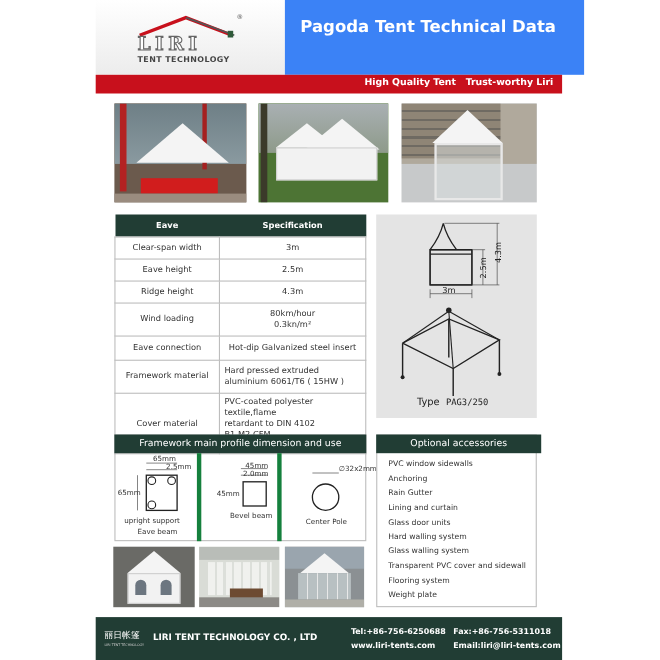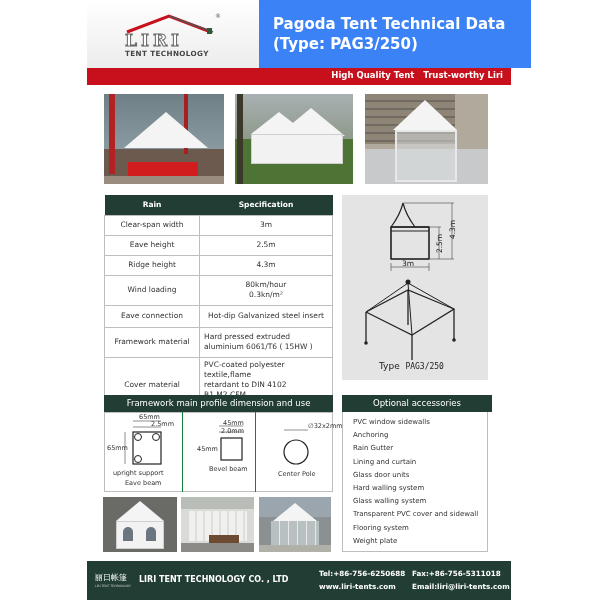--- a/index.html
+++ b/index.html
@@ -38,21 +38,21 @@
   .spec td.right.la { text-align: left; }
 
   
   .diagram { position: absolute; left: 255px; top: 195px; width: 146px; height: 185px; background: #e4e4e4; }
   .type-label { position: absolute; left: 37px; top: 166px; font-size: 9px; color: #222; white-space: pre; }
   .dim { position: absolute; font-size: 7.5px; color: #222; }
 
   
   .fw { position: absolute; left: 17px; top: 395px; width: 229px; height: 97px; border: 1px solid #bdbdbd; }
   .fw-hdr { position: absolute; left: -1px; top: -1px; width: 229px; height: 17px; background: #213d34; color: #fff; font-size: 8.5px; text-align: center; line-height: 17px; }
-  .fw-cell { position: absolute; top: 16px; height: 80px; border-right: 1px solid #15803d; }
+  .fw-cell { position: absolute; top: 16px; height: 80px; border-right: 4px solid #15803d; }
   .fw-label { position: absolute; font-size: 6.5px; color: #333; text-align: center; white-space: nowrap; }
 
   
   .acc { position: absolute; left: 255px; top: 395px; width: 146px; height: 157px; border: 1px solid #bdbdbd; }
   .acc-hdr { position: absolute; left: -1px; top: -1px; width: 150px; height: 17px; background: #213d34; color: #fff; font-size: 8.5px; text-align: center; line-height: 17px; }
   .acc-list { position: absolute; left: 10px; top: 20px; list-style: none; }
   .acc-list li { font-size: 7px; color: #333; height: 13.2px; line-height: 13.2px; white-space: nowrap; }
 
   
   .footer { position: absolute; left: 0; top: 561px; width: 424px; height: 39px; background: #213d34; }
@@ -73,21 +73,20 @@
         <rect x="84" y="16" width="5" height="30" fill="#2f5a3a"></rect>
       </svg>
       <span class="logo-word">LIRI</span>
       <span class="logo-reg">®</span>
       <span class="logo-sub">TENT TECHNOLOGY</span>
     </div>
   </div>
   <div class="hdr-right">
     <div class="hdr-title">
       <div>Pagoda Tent Technical Data</div>
-      <div>(Type: PAG3/250)</div>
     </div>
   </div>
   <div class="red-band">
     <span>High Quality Tent   Trust-worthy Liri</span>
   </div>
 
   <div class="photo" style="left:17px;top:94px;width:120px;height:90px;background:#6b5a4d;">
     <div class="sky" style="top:0;height:55px;background:linear-gradient(#6e7f86,#8a9aa0);"></div>
     <div style="position:absolute;left:5px;top:0;width:6px;height:80px;background:#b32222;"></div>
     <div style="position:absolute;left:80px;top:0;width:4px;height:60px;background:#a52020;"></div>
@@ -105,21 +104,21 @@
   <div class="photo" style="left:278px;top:94px;width:123px;height:90px;background:#c7c9ca;">
     <div class="sky" style="top:0;height:55px;background:#b0a99c;"></div>
     <div style="position:absolute;left:0;top:0;width:90px;height:50px;background:repeating-linear-gradient(#8f8576 0 6px,#6f6a62 6px 8px);"></div>
     <div class="tent-roof" style="left:28px;top:6px;border-width:0 32px 30px 32px;"></div>
     <div style="position:absolute;left:30px;top:36px;width:62px;height:52px;border:2px solid #e8e8e8;background:rgba(220,225,225,0.5);"></div>
   </div>
 
   <table class="spec">
     <thead>
       <tr>
-        <th>Rain</th>
+        <th>Eave</th>
         <th>Specification</th>
       </tr>
     </thead>
     <tbody>
       <tr style="height:20px;">
         <td class="left">Clear-span width</td>
         <td class="right">3m</td>
       </tr>
       <tr style="height:20px;">
         <td class="left">Eave height</td>

